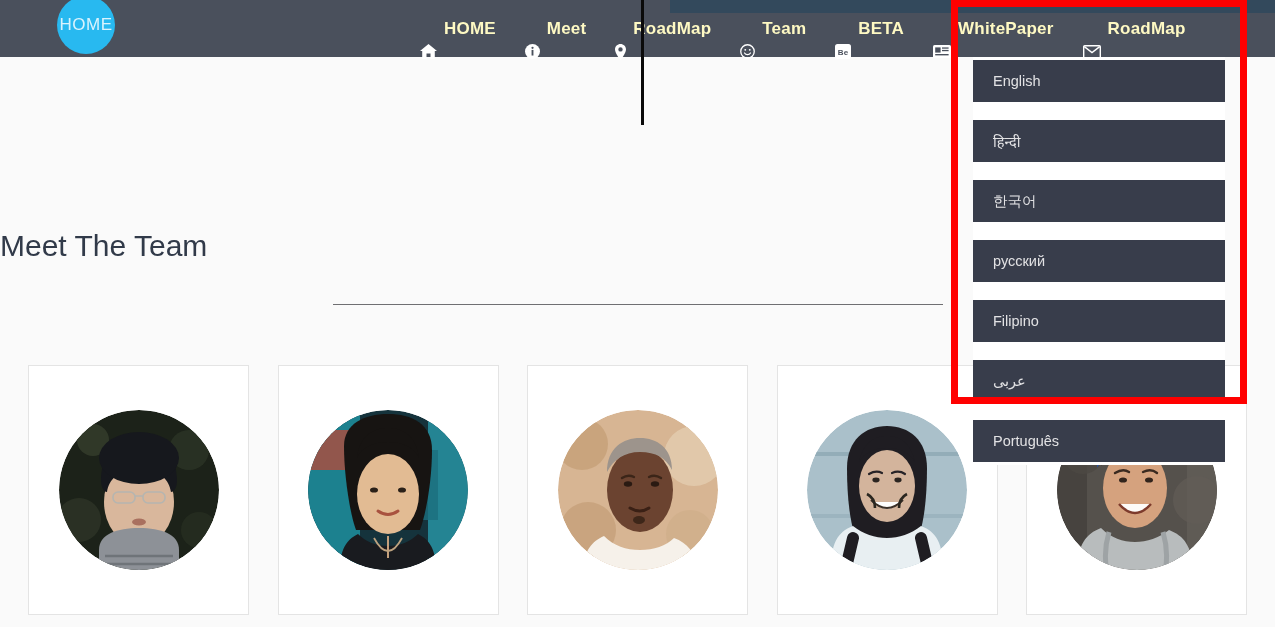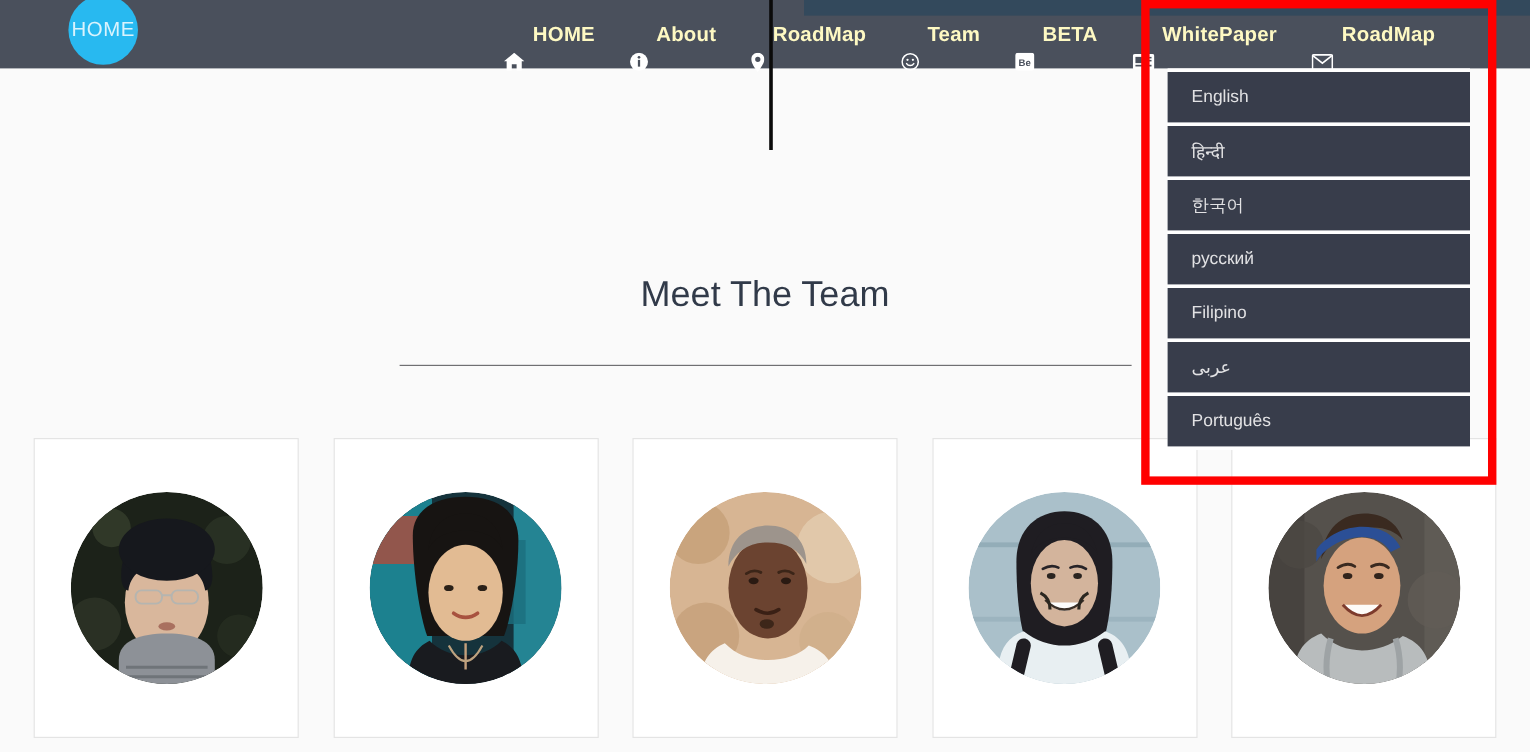--- a/index.html
+++ b/index.html
@@ -72,28 +72,28 @@
     padding-top: 3px; padding-bottom: 3px;
   }
   .lang-item {
     height: 42px;
     background: #383d4b;
     display: flex; align-items: center;
     padding-left: 20px;
     color: #e2e2e4;
     font-size: 14.5px;
     cursor: pointer;
-    margin-bottom: 3px;
+    margin-bottom: 18px;
   }
   .lang-item:last-child { margin-bottom: 0; }
 
   
   .content { position: absolute; top: 57px; left: 0; width: 1275px; }
   .section-title {
-    text-align: center;
+    text-align: left;
     margin-top: 172px;
     font-size: 30px;
     font-weight: normal;
     color: #313a49;
     font-family: "Liberation Sans", sans-serif;
   }
   .title-rule {
     width: 610px; height: 1px; background: #6f6f72;
     margin: 41px auto 0 auto;
   }
@@ -140,21 +140,21 @@
       </div>
 
       <div class="nav-item">
         <span class="nav-ico">
           <svg width="15" height="15" viewBox="0 0 16 16">
               <circle cx="8" cy="8" r="8" fill="#fff"></circle>
               <rect x="7" y="6.3" width="2" height="6" fill="#4a505c"></rect>
               <circle cx="8" cy="4" r="1.2" fill="#4a505c"></circle>
             </svg>
         </span>
-        <span>About</span>
+        <span>Meet</span>
       </div>
 
       <div class="nav-item">
         <span class="nav-ico">
           <svg width="11" height="16" viewBox="0 0 11 16">
               <path fill="#fff" d="M5.5 0C2.5 0 0 2.4 0 5.4 0 9.4 5.5 16 5.5 16S11 9.4 11 5.4C11 2.4 8.5 0 5.5 0zm0 7.6a2.2 2.2 0 1 1 0-4.4 2.2 2.2 0 0 1 0 4.4z"></path>
             </svg>
         </span>
         <span>RoadMap</span>
       </div>

